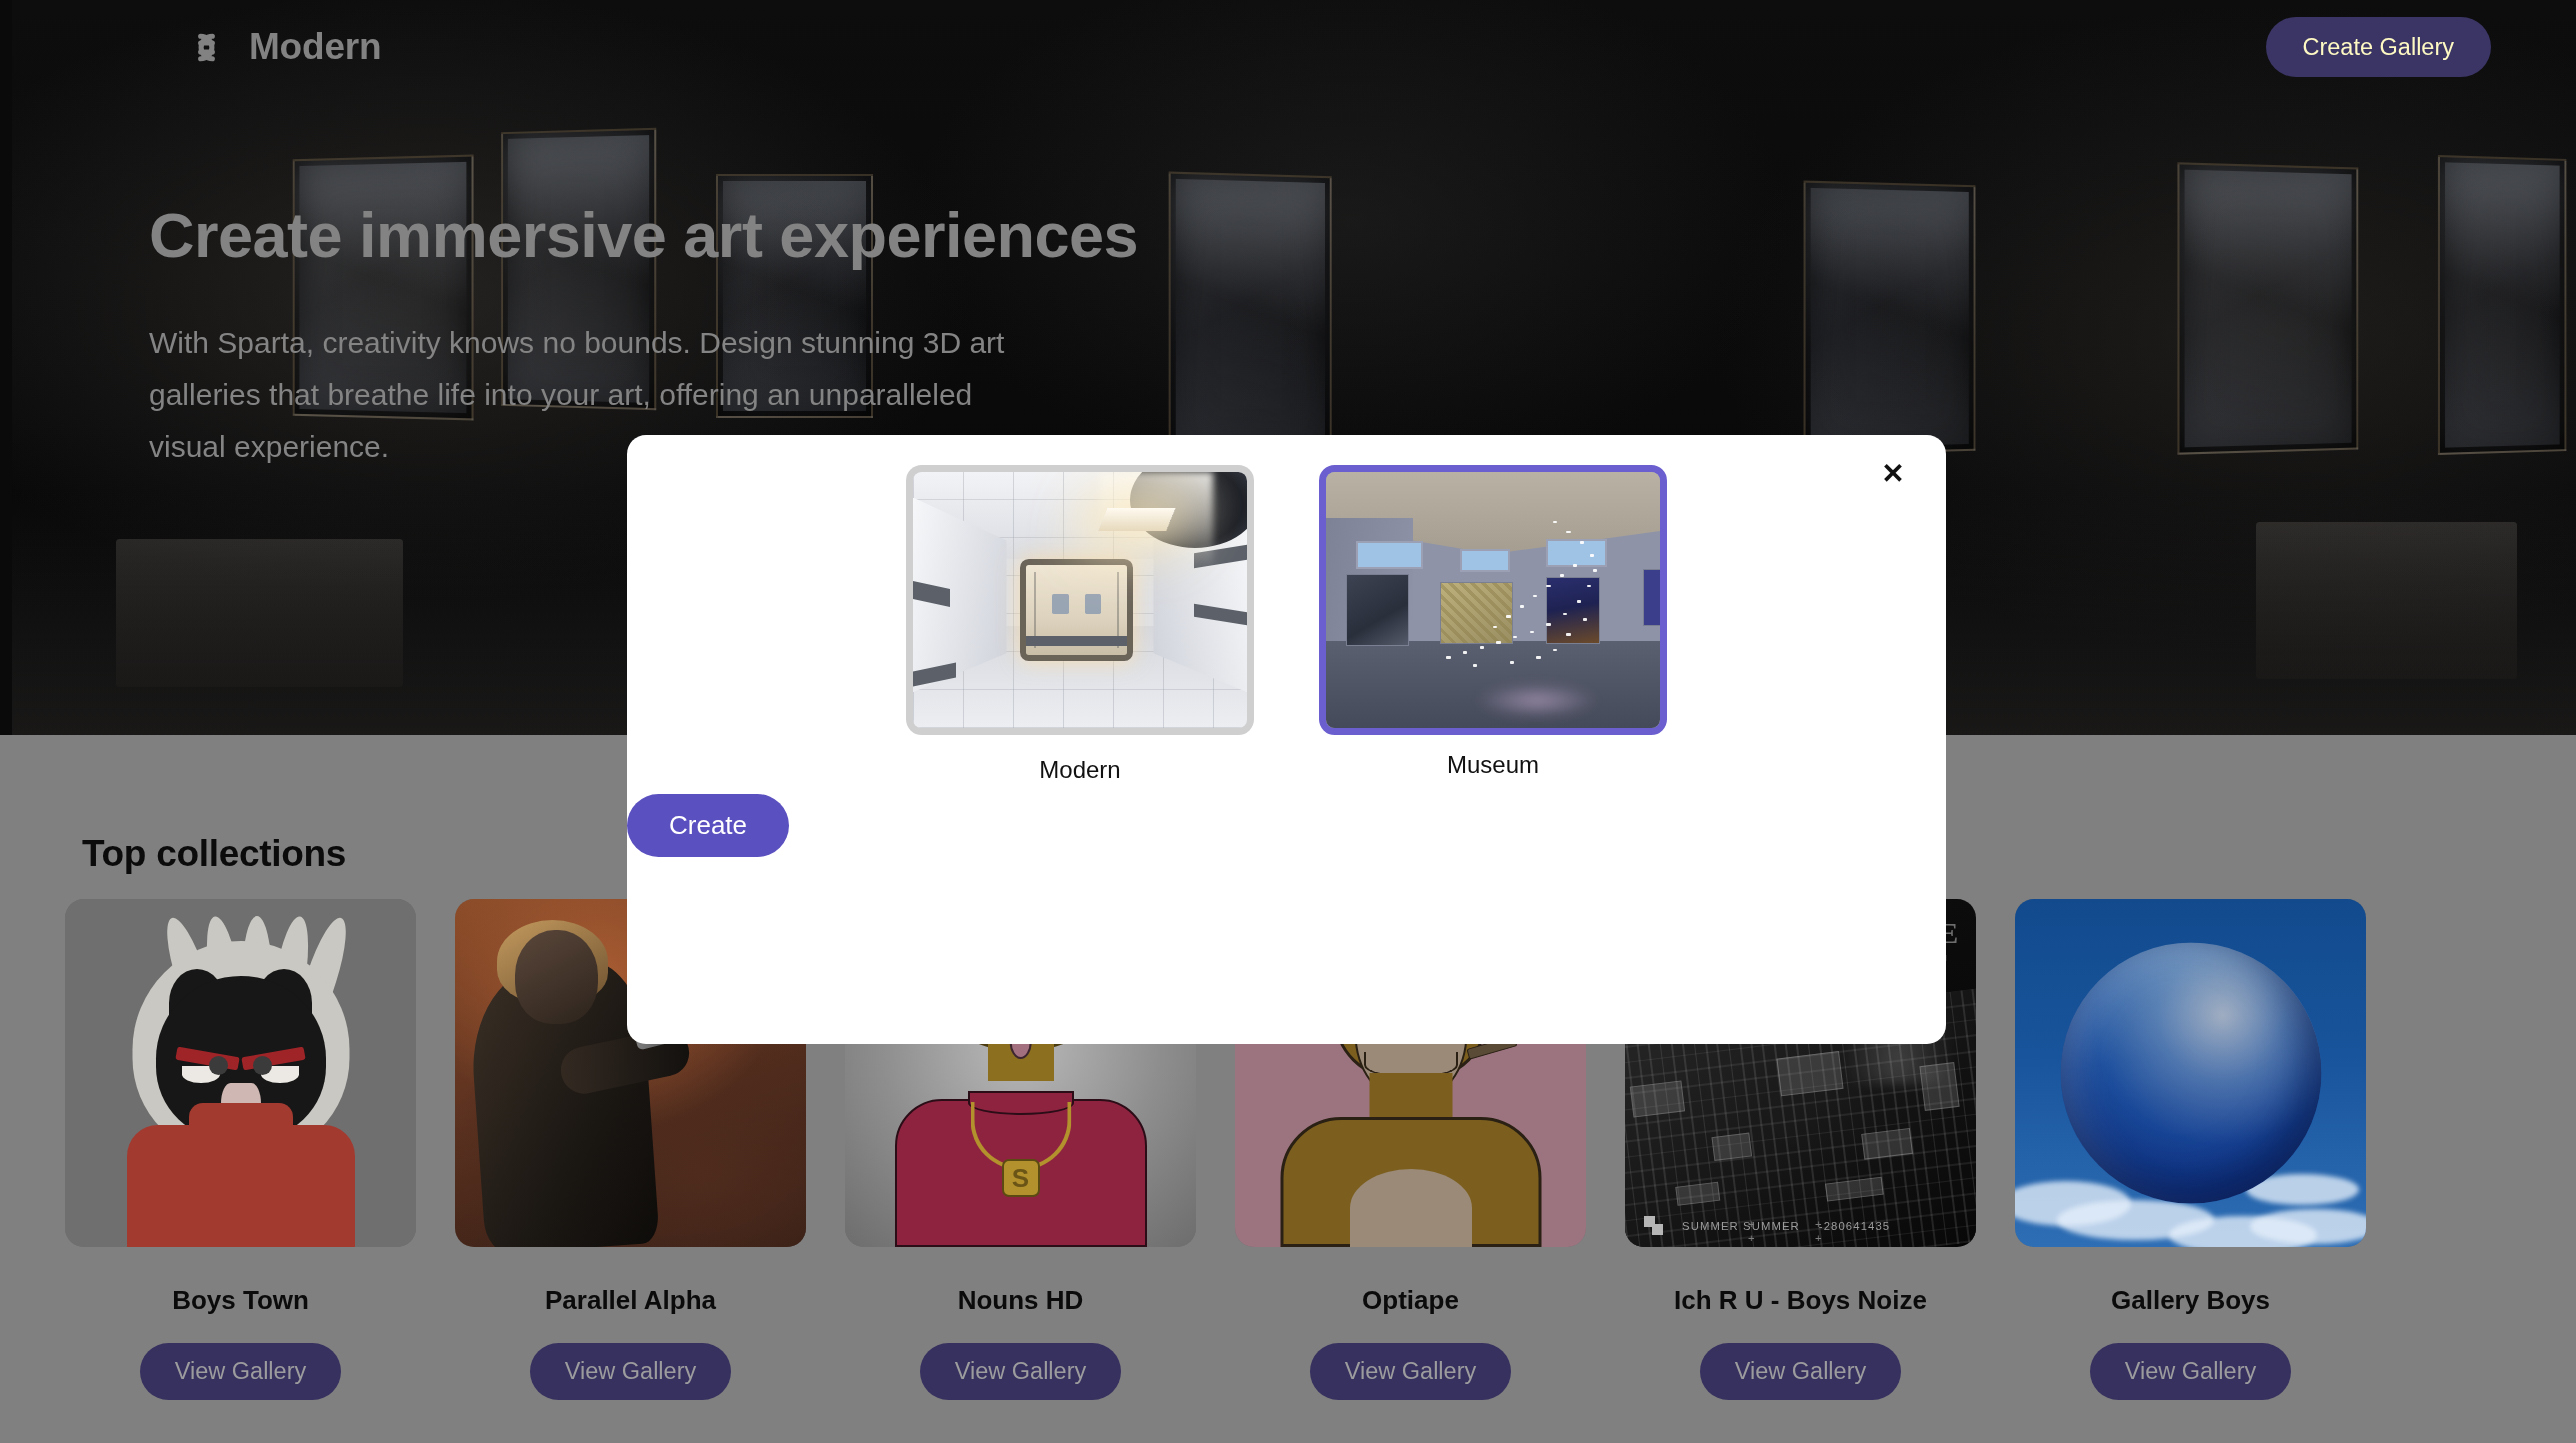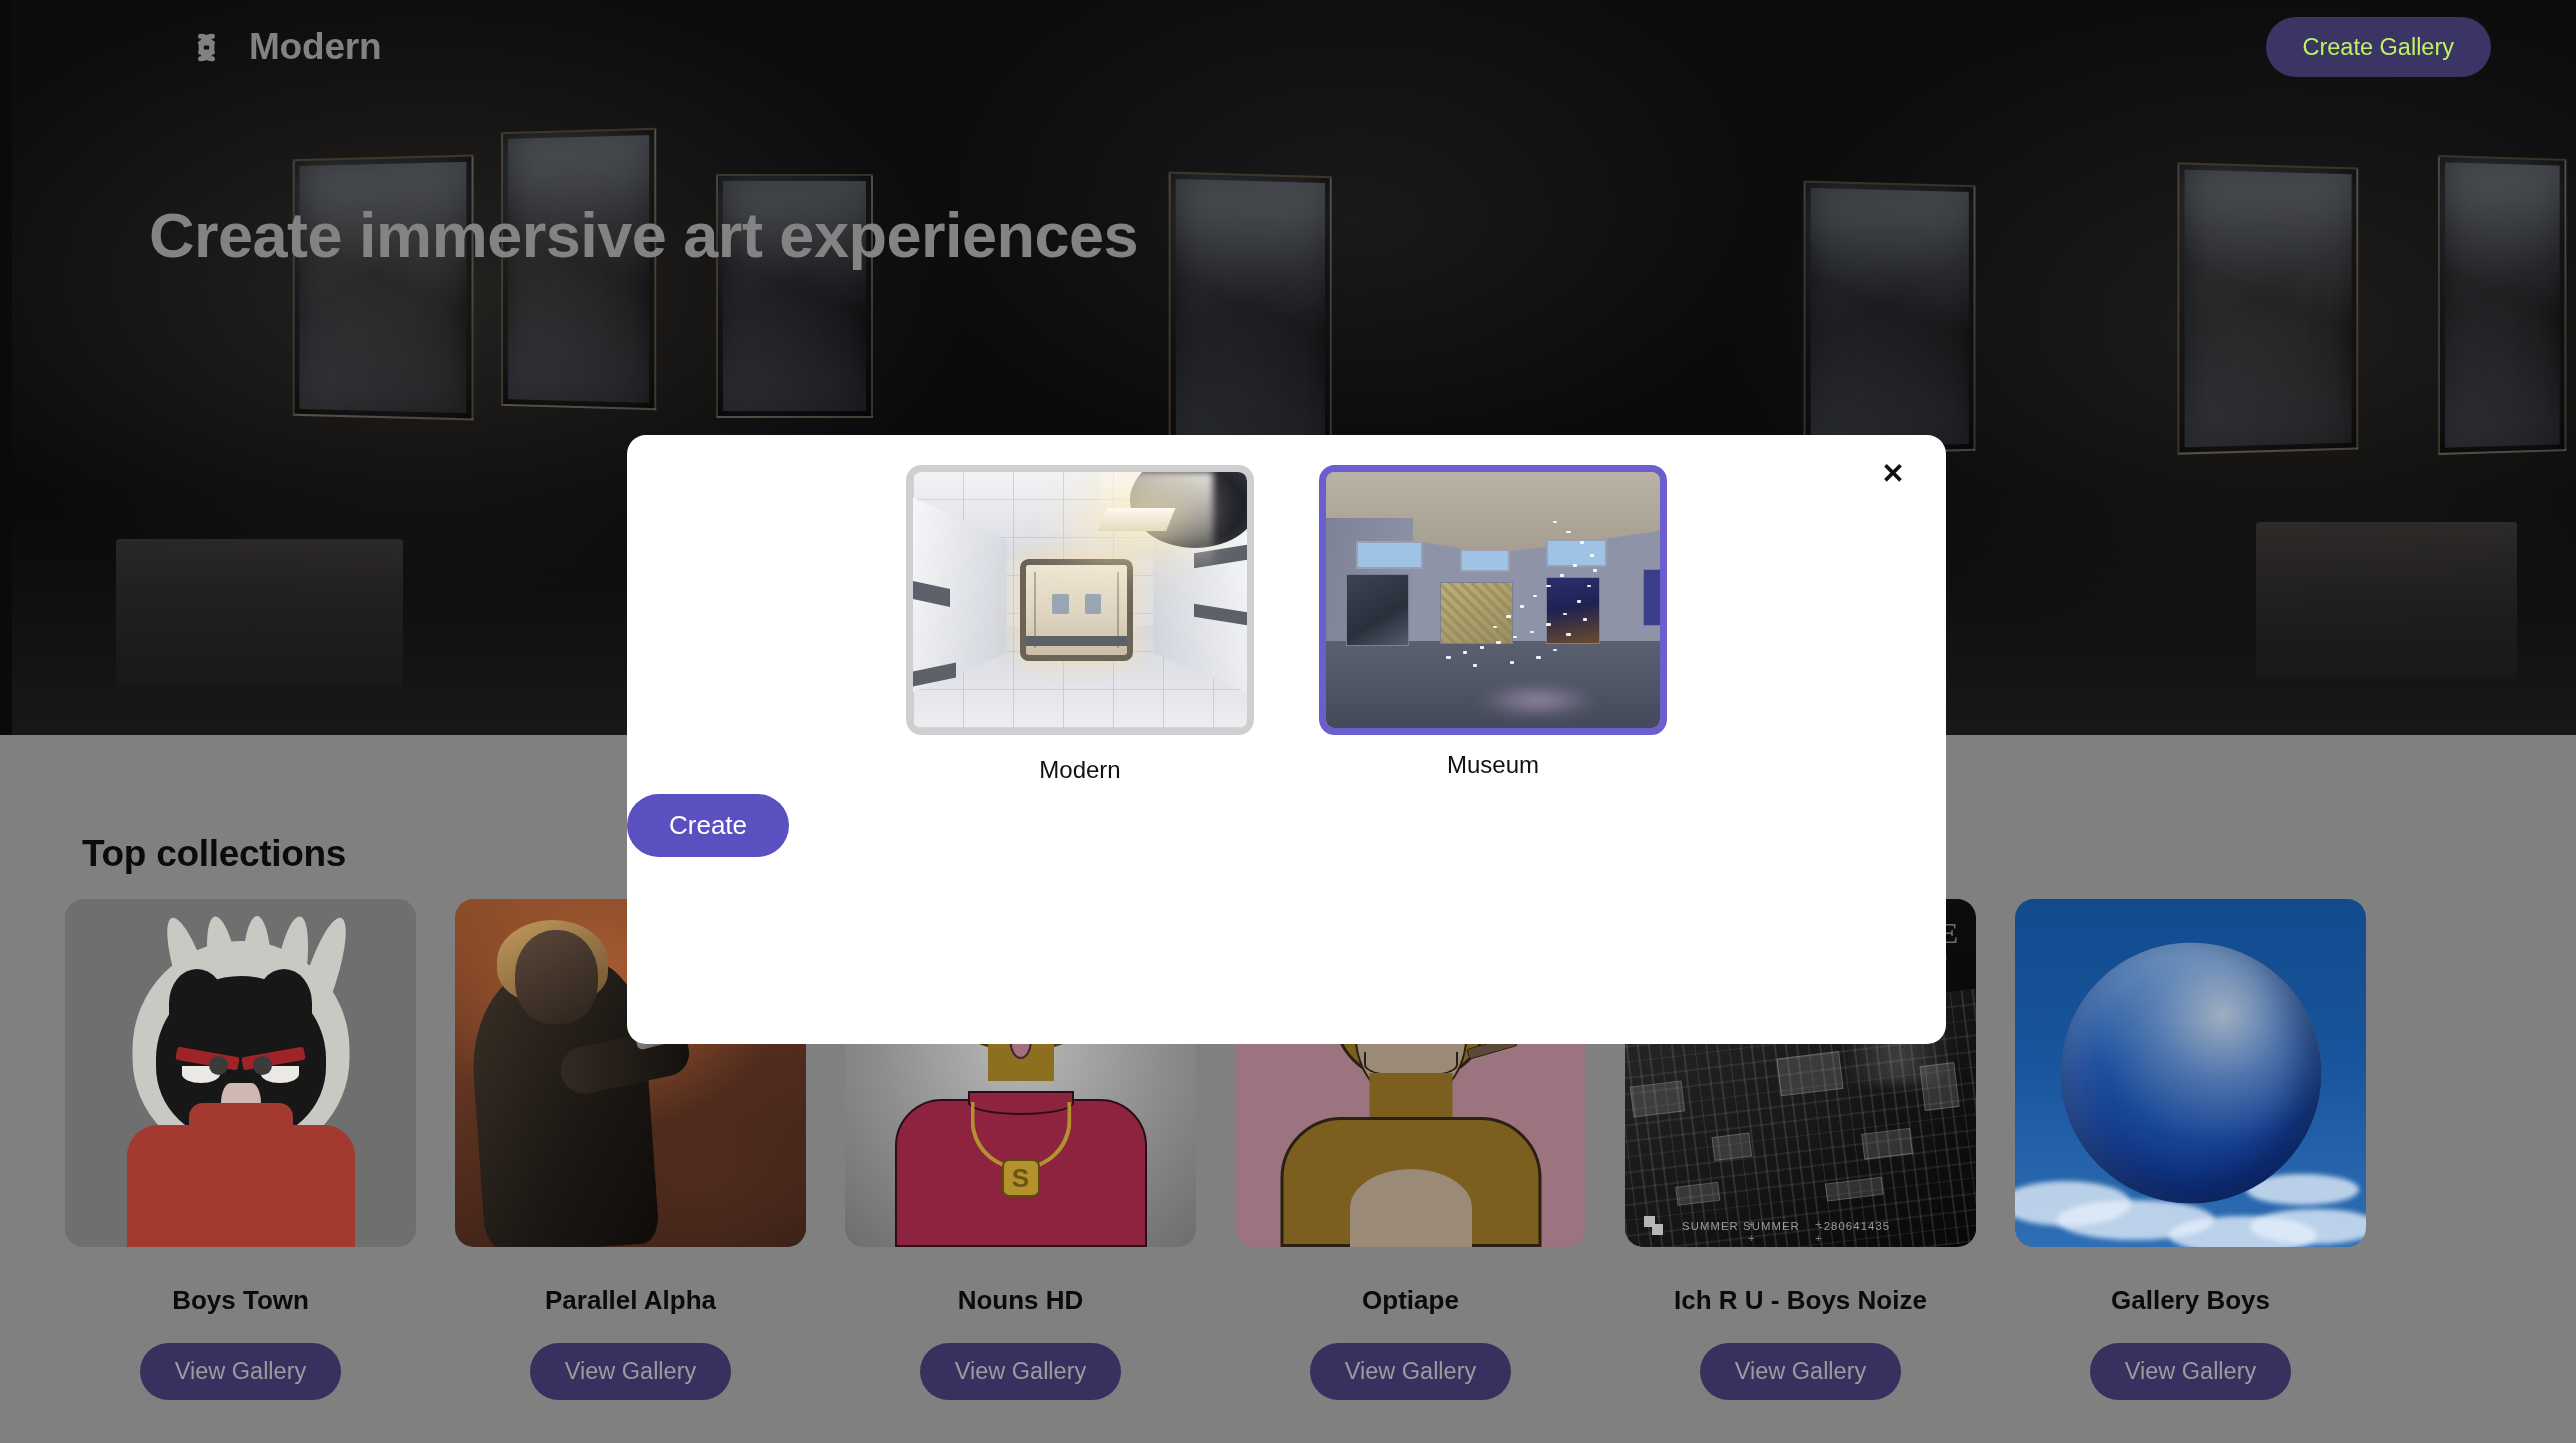--- a/index.html
+++ b/index.html
@@ -84,21 +84,21 @@
   .brand-logo { width: 47px; height: 47px; display: block; }
   .brand-name {
     font-size: 37px;
     font-weight: bold;
     color: #828282;
     letter-spacing: -0.2px;
   }
   .header-spacer { flex: 1; }
   .btn-create-gallery {
     background: #3a3565;
-    color: #bef264;
+    color: #fef9c3;
     border: none;
     border-radius: 869px;
     font-size: 23.5px;
     font-family: "Liberation Sans", sans-serif;
     padding: 16.5px 37px;
     cursor: pointer;
   }
 
   
   .hero-copy {
@@ -810,20 +810,21 @@
     <div class="frame tall" style="left:1157px; top:174px; width:165px; height:287px;"></div>
     <div class="frame tall" style="left:1792px; top:183px; width:174px; height:270px;"></div>
     <div class="frame tall" style="left:2166px; top:165px; width:183px; height:287px;"></div>
     <div class="frame tall" style="left:2426px; top:157px; width:130px; height:296px;"></div>
     <div class="podium" style="left:104px; top:539px; width:287px; height:148px;"></div>
     <div class="podium" style="left:2244px; top:522px; width:261px; height:157px;"></div>
     <div class="floor-glow"></div>
 
     <div class="hero-copy">
       <h1 class="hero-title">Create immersive art experiences</h1>
+      <p class="hero-sub">With Sparta, creativity knows no bounds. Design stunning 3D art galleries that breathe life into your art, offering an unparalleled visual experience.</p>
     </div>
   </div>
 
   <div class="header">
     <div class="brand">
       <span>
         <svg class="brand-logo" viewBox="0 0 48 48" fill="none" aria-hidden="true">
           <path d="M30 12.5a11 11 0 1 0 0 23" stroke="#828282" stroke-width="5.2" stroke-linecap="round"></path>
           <path d="M18 35.5a11 11 0 1 0 0-23" stroke="#828282" stroke-width="5.2" stroke-linecap="round"></path>
           <path d="M18 19.4h12" stroke="#828282" stroke-width="5.2" stroke-linecap="round"></path>

